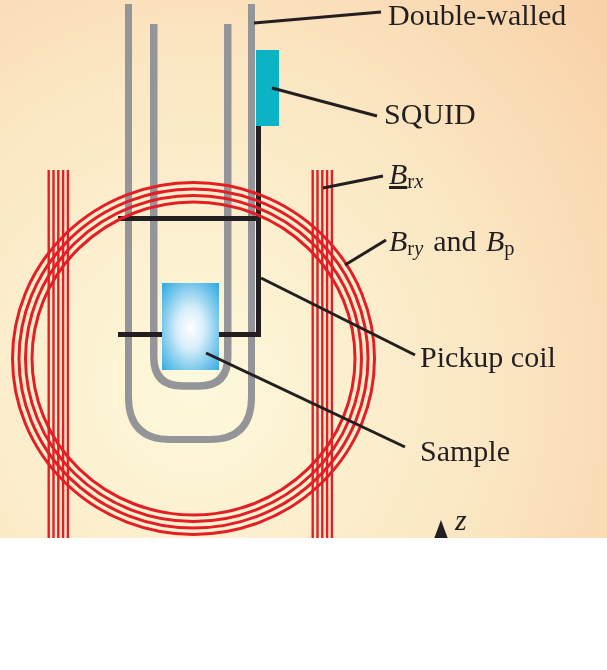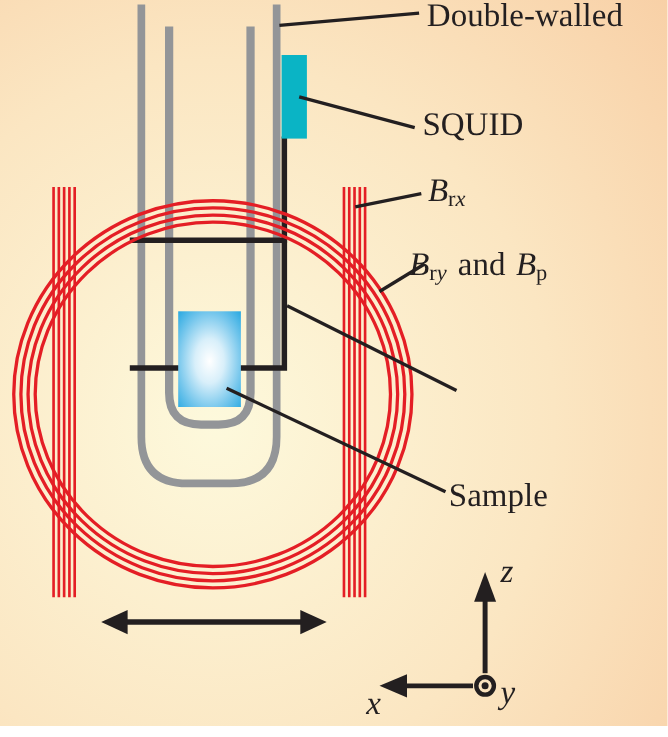--- a/index.html
+++ b/index.html
@@ -1,18 +1,18 @@
 <!DOCTYPE html>
 <html style="--ink: #231f20; --coil_red: #e41e25; --tube_gray: #939598; --squid_teal: #0ab4c5; --sample_blue: #2aa9e1; --bg_center: #fdf9dc; --bg_mid: #fbe6c2; --bg_edge: #f8cfa5;"><head>
 <meta charset="utf-8">
 <style>
   html,body { margin:0; padding:0; }
   #stage {
     position:relative;
-    width:607px; height:660px;
+    width:607px; height:538px;
     overflow:hidden;
     background: radial-gradient(ellipse 560px 600px at 196px 385px,
       var(--bg_center,#fdf9dc) 0%,
       var(--bg_mid,#fbe6c2) 55%,
       var(--bg_edge,#f8cfa5) 100%);
     font-family:"Liberation Serif", serif;
     color: var(--ink,#231f20);
   }
   #diagram-svg { position:absolute; left:0; top:0; }
   .lbl {
@@ -106,29 +106,30 @@
       <circle cx="441" cy="623.5" r="3.2" stroke="none"></circle>
     </g>
   </svg>
 
   <div class="lbl" style="left:388px; top:1px;">
     <div>Double-walled</div>
   </div>
 
   <div class="lbl" style="left:384px; top:100px;text-align:right;">SQUID</div>
 
-  <div class="lbl" style="left:389px; top:160px;">
+  <div class="lbl" style="left:389px; top:160px;text-decoration:underline;">
     <i>B</i><sub><span class="sub-roman">r</span><i>x</i></sub>
   </div>
 
-  <div class="lbl" style="left:372px; top:227px;">
+  <div class="lbl" style="left:389px; top:227px;">
     <i>B</i><sub><span class="sub-roman">r</span><i>y</i></sub><span class="conj">and</span> <i>B</i><sub><span class="sub-roman">p</span></sub>
   </div>
 
+  <div class="lbl" style="left:420px; top:343px;">Pickup coil</div>
 
-  <div class="lbl" style="left:408px; top:437px;">Sample</div>
+  <div class="lbl" style="left:420px; top:437px;">Sample</div>
 
 
   <div class="lbl axis-letter" style="left:333px; top:626px;">x</div>
   <div class="lbl axis-letter" style="left:455px; top:616px;">y</div>
   <div class="lbl axis-letter" style="left:455px; top:506px;">z</div>
 
 </div>
 
 </body></html>

